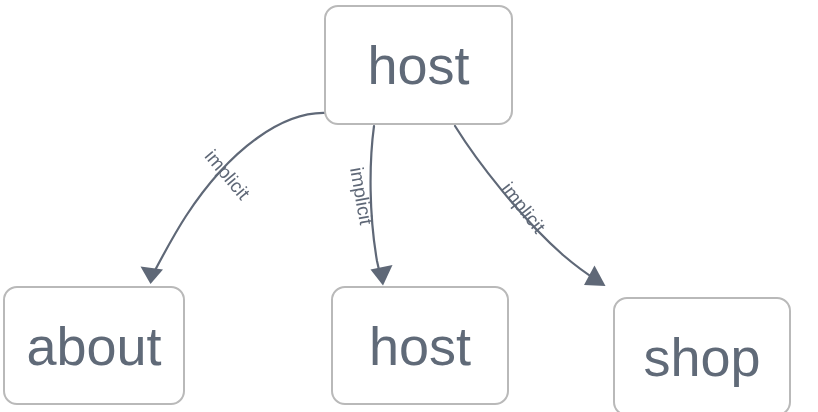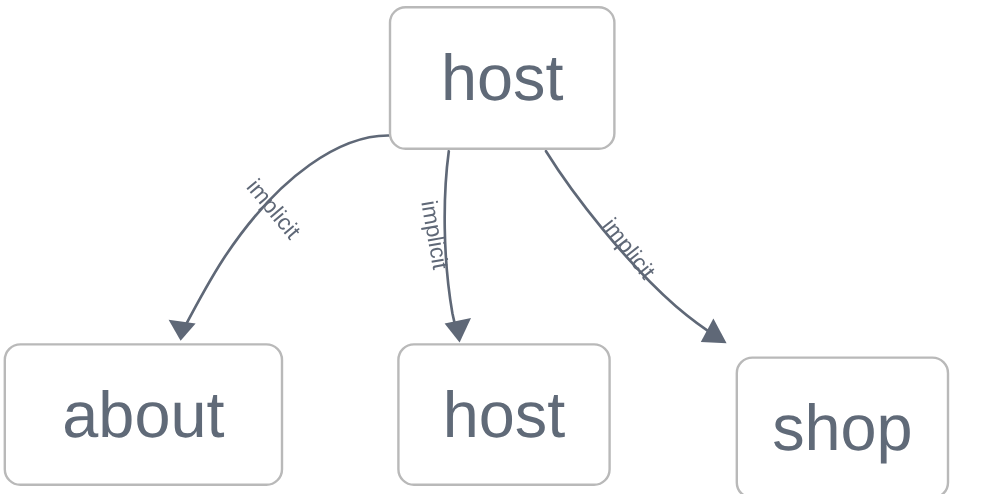--- a/index.html
+++ b/index.html
@@ -83,21 +83,21 @@
     <g>
       <path class="edge-path" d="M 455 126 C 478 163, 522 219, 563 255 C 577 267, 590 276, 598 281"></path>
       <polygon class="arrow-head" points="605.5,286 584,285 594.5,265.5"></polygon>
     </g>
   </svg>
 
   <div class="node-box" style="left:324px; top:5px; width:189px; height:120px;">
     <span class="node-label">host</span>
   </div>
 
-  <div class="node-box" style="left:3px; top:286px; width:233px; height:119px;">
+  <div class="node-box" style="left:3px; top:286px; width:182px; height:119px;">
     <span class="node-label">about</span>
   </div>
 
   <div class="node-box" style="left:331px; top:286px; width:178px; height:119px;">
     <span class="node-label">host</span>
   </div>
 
   <div class="node-box" style="left:613px; top:297px; width:178px; height:119px;">
     <span class="node-label">shop</span>
   </div>

